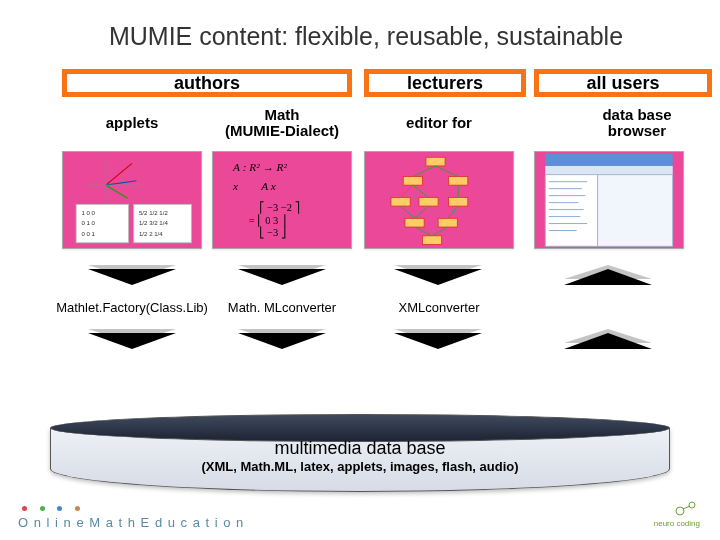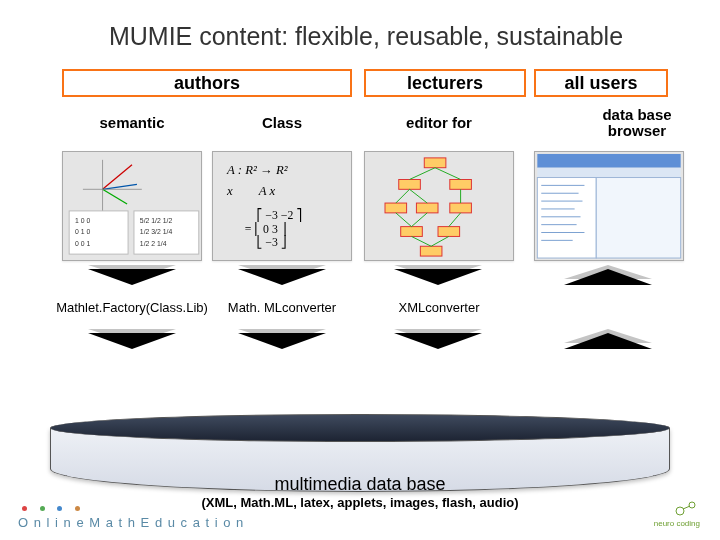--- a/index.html
+++ b/index.html
@@ -24,46 +24,46 @@
   }
   .c-applets   { left: 22px;  width: 140px; }
   .c-latex     { left: 172px; width: 140px; }
   .c-editor    { left: 324px; width: 150px; }
   .c-browser   { left: 522px; width: 150px; }
 
   .header-box {
     position: absolute;
     top: 0;
     height: 28px;
-    border: 2px solid #f97316;
+    border: 5px solid #f97316;
     background: #fff;
     font-weight: bold;
     font-size: 18px;
     display: flex; align-items: center; justify-content: center;
   }
   .hdr-authors { left: 22px; width: 290px; }
   .hdr-lecturers { left: 324px; width: 162px; }
-  .hdr-users   { left: 494px; width: 134px; }
+  .hdr-users   { left: 494px; width: 178px; }
 
   .sub {
     position: absolute;
     top: 34px;
     height: 40px;
     text-align: center;
     font-weight: bold;
     font-size: 15px;
     display: flex; flex-direction: column; align-items: center; justify-content: center;
     line-height: 1.05;
   }
   .thumb {
     position: absolute;
     top: 82px;
-    height: 110px;
+    height: 98px;
     border: 1px solid #aaa;
-    background: #e5e5e5;
+    background: #ec4899;
     box-shadow: 0 1px 2px rgba(0,0,0,.1);
   }
   .conv {
     position: absolute;
     top: 222px;
     height: 34px;
     font-size: 13px;
     display: flex; flex-direction: row; align-items: center; justify-content: center;
     text-align: center;
     line-height: 1.05;
@@ -107,21 +107,21 @@
     position: absolute; left: 0; right: 0; top: 6px; bottom: 0;
     background: linear-gradient(#eef1f6,#d6dbe6);
     border-left: 1px solid #555; border-right: 1px solid #555; border-bottom: 1px solid #555;
     border-radius: 0 0 320px 320px / 0 0 24px 24px;
     box-shadow: 0 2px 4px rgba(0,0,0,.25);
   }
   .db-text {
     position: absolute; left: 0; right: 0; top: 16px;
     text-align: center;
   }
-  .db-title { font-size: 18px; font-weight: normal; margin-top: 36px; }
+  .db-title { font-size: 18px; font-weight: normal; }
   .db-sub { font-size: 13px; font-weight: bold; }
 
   .logo-left {
     position: absolute; left: 18px; bottom: 10px;
     font-size: 13px; letter-spacing: 1px; color: #5a8aa6;
   }
   .logo-left .dots { height: 14px; margin-bottom: 2px; }
   .dot { display: inline-block; width: 5px; height: 5px; border-radius: 50%; margin: 0 4px; }
   .logo-right {
     position: absolute; right: 20px; bottom: 12px;
@@ -134,24 +134,25 @@
 
 <h1 class="title">MUMIE content: flexible, reusable, sustainable</h1>
 
 <div class="grid">
 
   <div class="header-box hdr-authors">authors</div>
   <div class="header-box hdr-lecturers">lecturers</div>
   <div class="header-box hdr-users">all users</div>
 
   <div class="sub c-applets">
-    <span>semantic</span>
+    <span>applets</span>
   </div>
   <div class="sub c-latex">
-    <span>Class</span>
+    <span>Math</span>
+    <span>(MUMIE-Dialect)</span>
   </div>
   <div class="sub c-editor">
     <span>editor for</span>
   </div>
   <div class="sub c-browser">
     <span>data base</span>
     <span>browser</span>
   </div>
 
   <div class="thumb c-applets" style="left:22px;width:140px">

